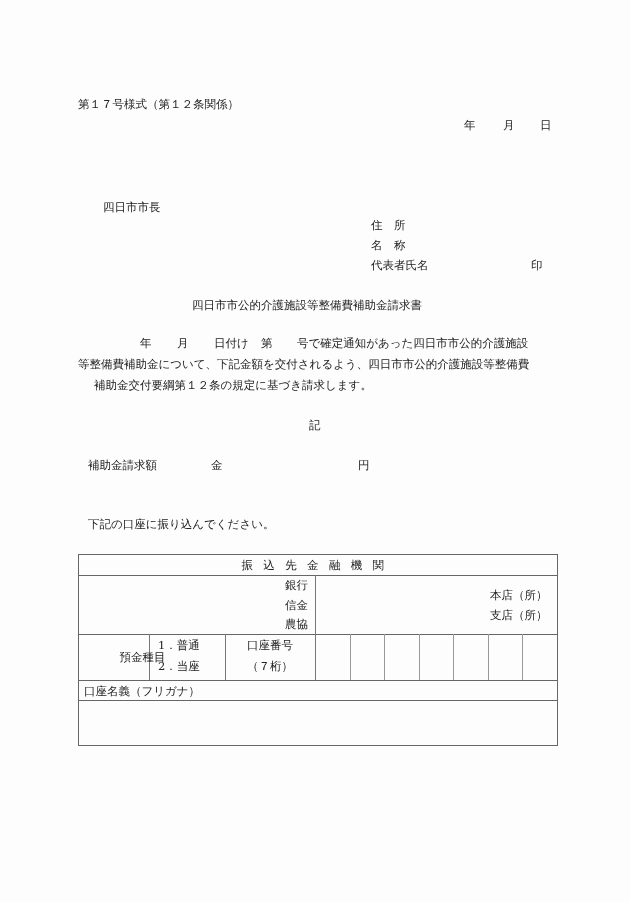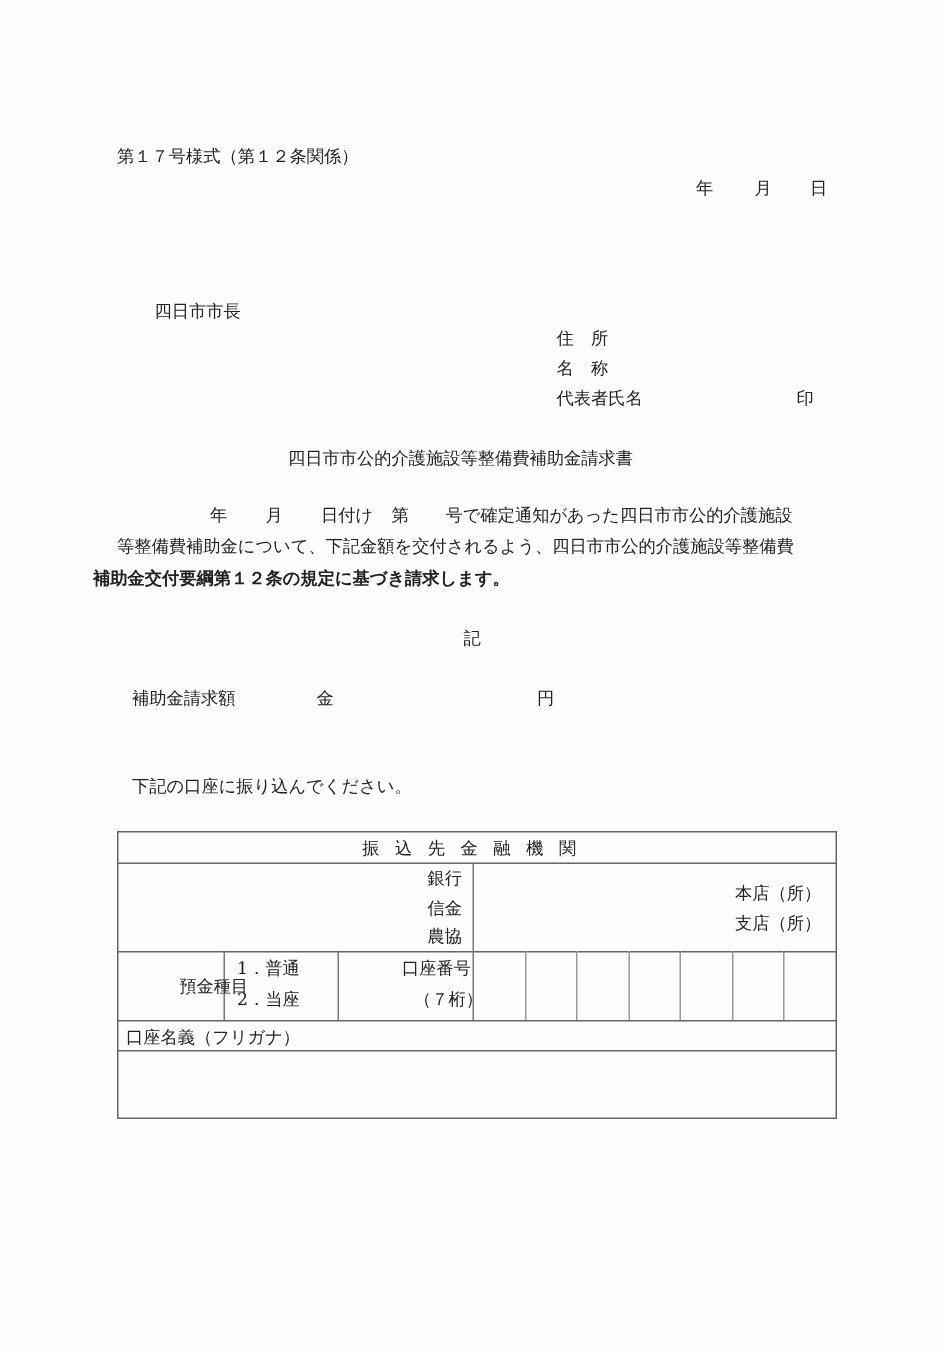--- a/index.html
+++ b/index.html
@@ -29,21 +29,21 @@
 <div class="abs" style="left:531px;top:258px;">印</div>
 
 <div class="abs" style="left:192px;top:298px;">四日市市公的介護施設等整備費補助金請求書</div>
 
 <div class="abs" style="left:140px;top:336px;">年</div>
 <div class="abs" style="left:177px;top:336px;">月</div>
 <div class="abs" style="left:214px;top:336px;">日付け</div>
 <div class="abs" style="left:261px;top:336px;">第</div>
 <div class="abs" style="left:297px;top:336px;">号で確定通知があった四日市市公的介護施設</div>
 <div class="abs" style="left:78px;top:357px;">等整備費補助金について、下記金額を交付されるよう、四日市市公的介護施設等整備費</div>
-<div class="abs" style="left:62px;top:378px;font-weight:bold;">補助金交付要綱第１２条の規定に基づき請求します。</div>
+<div class="abs" style="left:94px;top:378px;">補助金交付要綱第１２条の規定に基づき請求します。</div>
 
 <div class="abs" style="left:309px;top:418px;">記</div>
 
 <div class="abs" style="left:88px;top:458px;">補助金請求額</div>
 <div class="abs" style="left:211px;top:458px;">金</div>
 <div class="abs" style="left:358px;top:458px;">円</div>
 
 <div class="abs" style="left:88px;top:517px;">下記の口座に振り込んでください。</div>
 
 <div>
@@ -75,22 +75,22 @@
   <div class="vthin" style="left:350px;top:634px;height:46px;"></div>
   <div class="vthin" style="left:384px;top:634px;height:46px;"></div>
   <div class="vthin" style="left:419px;top:634px;height:46px;"></div>
   <div class="vthin" style="left:453px;top:634px;height:46px;"></div>
   <div class="vthin" style="left:488px;top:634px;height:46px;"></div>
   <div class="vthin" style="left:522px;top:634px;height:46px;"></div>
 
   <div class="abs" style="left:78px;top:650px;width:71px;text-align:center;padding-left:29px;">預金種目</div>
   <div class="abs" style="left:158px;top:638px;">1．普通</div>
   <div class="abs" style="left:158px;top:659px;">2．当座</div>
-  <div class="abs" style="left:225px;top:638px;width:90px;text-align:center;margin-left:21px;">口座番号</div>
-  <div class="abs" style="left:225px;top:659px;width:90px;text-align:center;padding-left:29px;">（７桁）</div>
+  <div class="abs" style="left:225px;top:638px;width:90px;text-align:center;">口座番号</div>
+  <div class="abs" style="left:225px;top:659px;width:90px;text-align:center;">（７桁）</div>
 
   <div class="abs" style="left:316px;top:635px;width:34px;height:45px;"></div>
   <div class="abs" style="left:351px;top:635px;width:33px;height:45px;"></div>
   <div class="abs" style="left:385px;top:635px;width:34px;height:45px;"></div>
   <div class="abs" style="left:420px;top:635px;width:33px;height:45px;"></div>
   <div class="abs" style="left:454px;top:635px;width:34px;height:45px;"></div>
   <div class="abs" style="left:489px;top:635px;width:33px;height:45px;"></div>
   <div class="abs" style="left:523px;top:635px;width:34px;height:45px;"></div>
 
   <div class="abs" style="left:84px;top:684px;text-align:center;">口座名義（フリガナ）</div>

